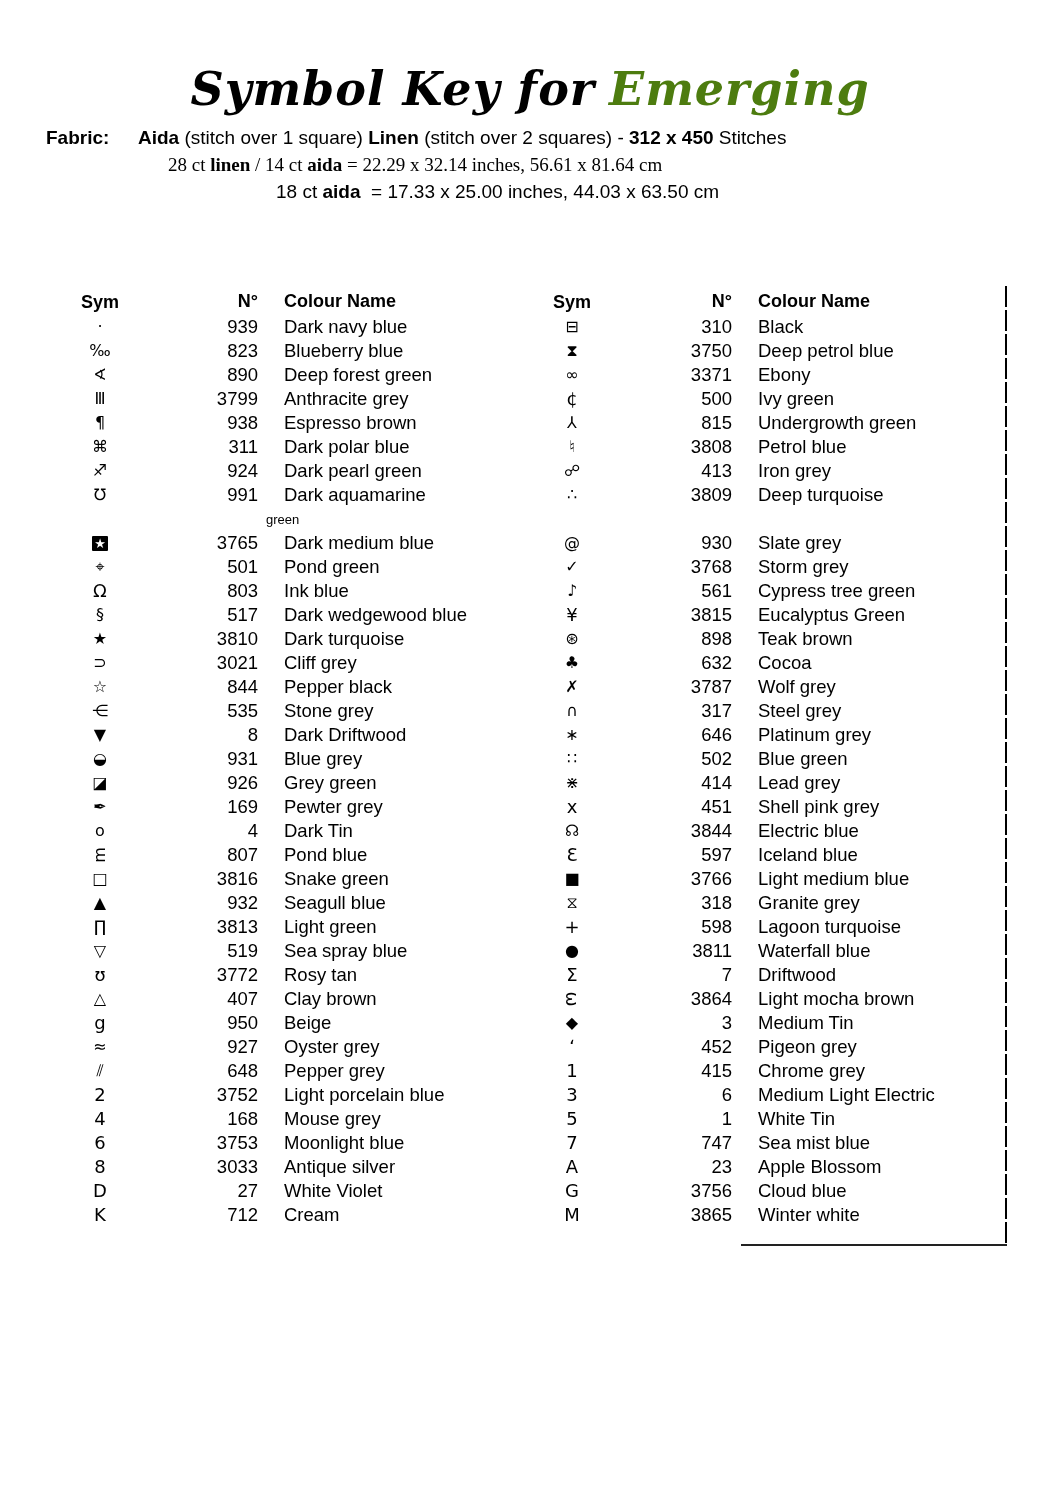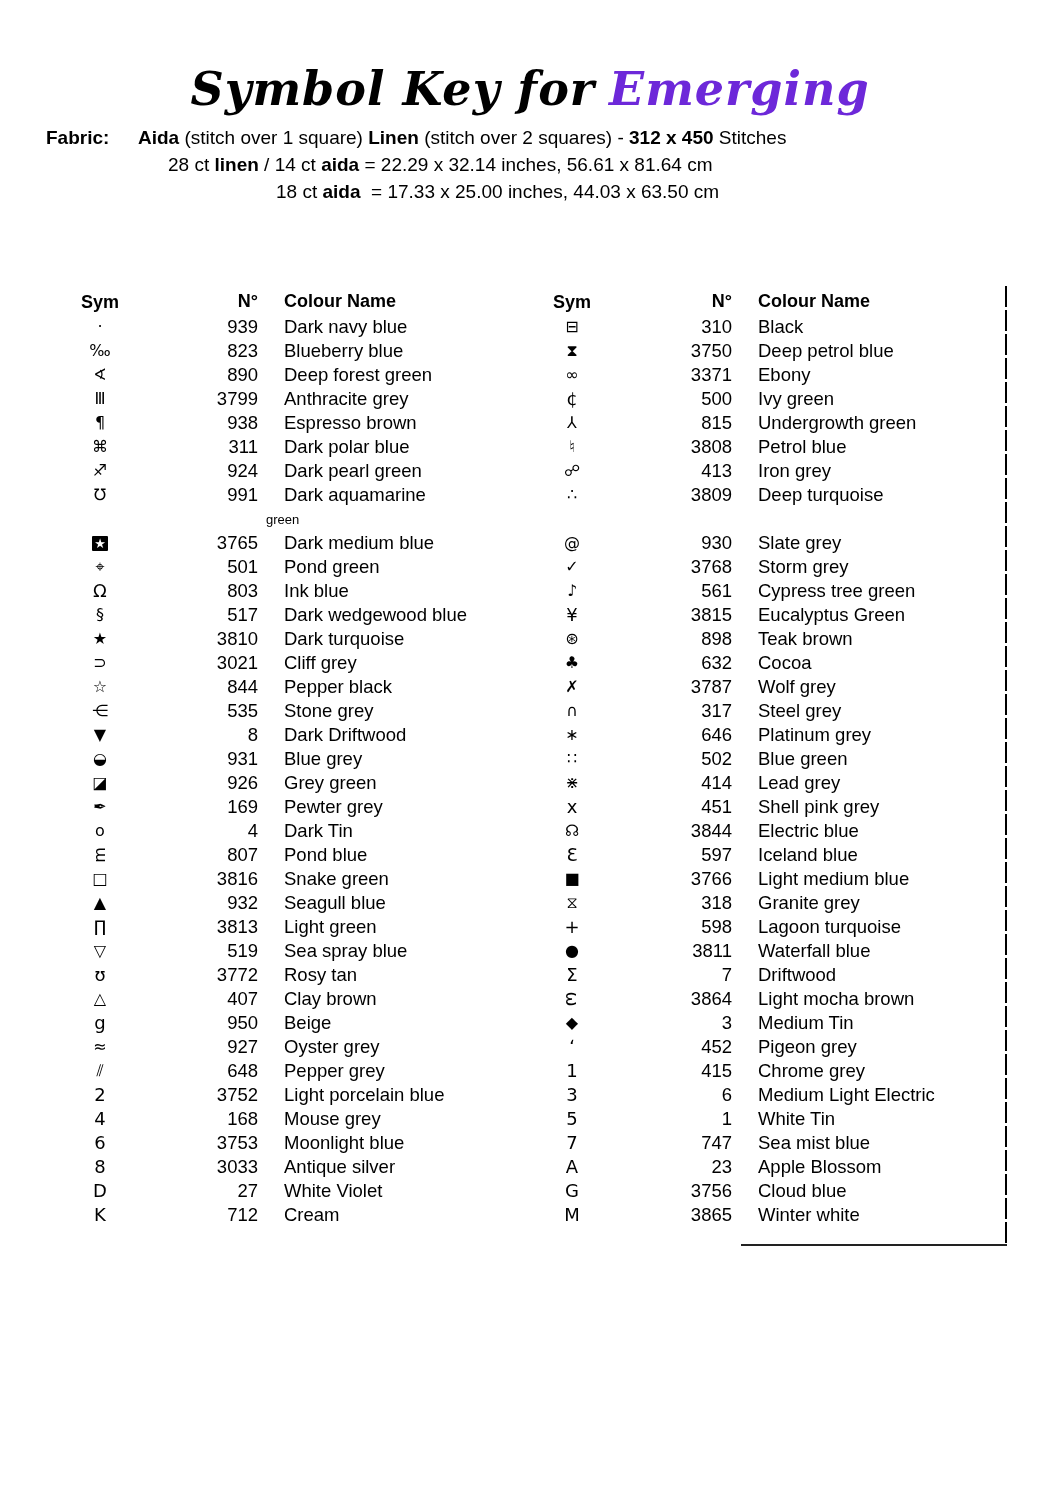--- a/index.html
+++ b/index.html
@@ -10,21 +10,21 @@
   .page-title{
     position:absolute;top:62px;left:0;width:1060px;text-align:center;
     font-family:"DejaVu Serif", serif;font-style:italic;font-weight:bold;
     font-size:46px;letter-spacing:1px;white-space:nowrap;
   }
   .title-name{margin-left:14px;}
   .meta{position:absolute;left:46px;top:124px;font-size:19px;line-height:27px;}
   .meta b{font-weight:bold;}
   .meta-label{display:inline-block;width:92px;font-weight:bold;}
   .size-line{white-space:pre;}
-  .size-line.ind-1{padding-left:122px;}
+  .size-line.ind-1{padding-left:122px;font-family:Liberation Serif, serif;}
   .size-line.ind-2{padding-left:230px;}
   .size-line.ind-3{padding-left:247px;}
   .size-first{white-space:pre;}
 
   .key-table{position:absolute;top:288px;}
   .table-left{left:70px;width:462px;}
   .table-right{left:542px;width:465px;}
   .trow{display:grid;grid-template-columns:60px 128px 1fr;height:24px;align-items:center;}
   .table-right .trow{grid-template-columns:60px 130px 1fr;}
   .thead{height:27px;font-weight:bold;}
@@ -40,21 +40,21 @@
   .vline{
     position:absolute;left:1005px;top:286px;width:2px;height:959px;
     background-image:repeating-linear-gradient(to bottom,#000 0 21px,transparent 21px 24px);
   }
   .hline{position:absolute;left:741px;top:1244px;width:266px;height:2px;background:#222;}
 </style>
 </head>
 <body>
 
 <div class="page-title">
-  <span>Symbol Key for</span><span class="title-name" id="title-name" style="color: #6d28d9;">Emerging</span>
+  <span>Symbol Key for</span><span class="title-name" id="title-name" style="color: #4d7c0f;">Emerging</span>
 </div>
 
 <div class="meta">
   <div><span class="meta-label">Fabric:</span><span id="fabric-segs"><b>Aida</b><span>  (stitch over 1 square)    </span><b>Linen</b><span>  (stitch over 2 squares) -  </span><b>312 x 450</b><span> Stitches</span></span></div>
   <div id="size-lines">
       <div class="size-line ind-1"><span>28 ct </span><b>linen</b><span> / 14 ct </span><b>aida</b><span> = 22.29 x 32.14 inches, 56.61 x 81.64 cm</span></div>
       <div class="size-line ind-2"><span>18 ct </span><b>aida</b><span>  = 17.33 x 25.00 inches, 44.03 x 63.50 cm</span></div>
     </div>
 </div>
 

